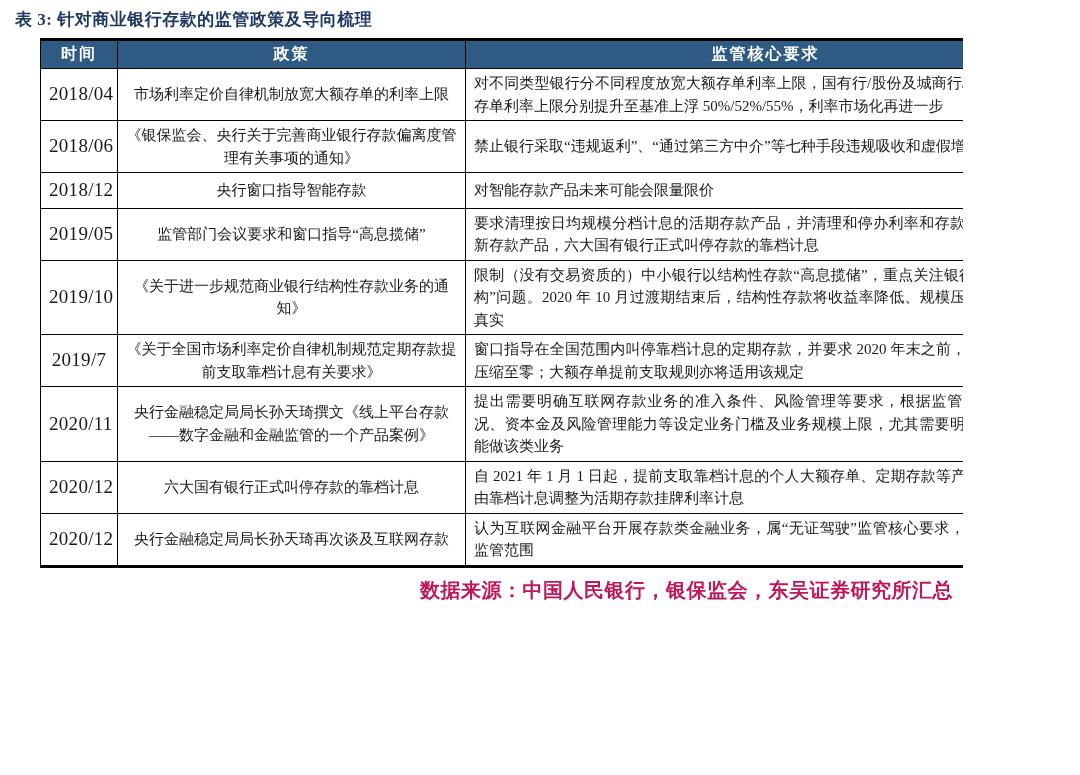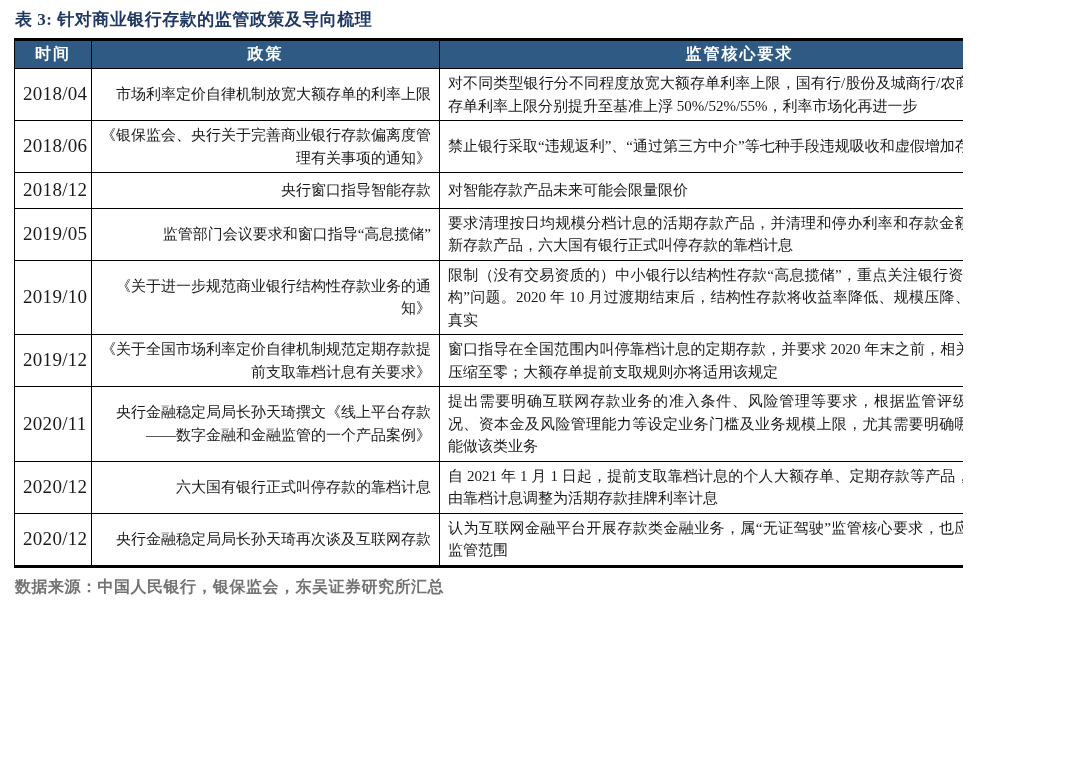--- a/index.html
+++ b/index.html
@@ -12,21 +12,21 @@
   html,body{width:1080px;background:#ffffff;font-family:"Liberation Serif","DejaVu Serif",serif;color:var(--text-color);}
   .page{width:963px;height:775px;background:#ffffff;overflow:hidden;}
   .title{
     padding:8px 10px 7px 15px;
     font-size:17px;
     font-weight:bold;
     color:var(--title-color);
     letter-spacing:0.5px;
   }
   table.policy-table{
-    margin-left:14px;
+    margin-left:40px;
     width:1025px;
     border-collapse:collapse;
     border-top:3.5px solid var(--border-color);
     border-bottom:3px solid var(--border-color);
     table-layout:fixed;
   }
   .policy-table col.c-date{width:77px;}
   .policy-table col.c-policy{width:348px;}
   .policy-table col.c-req{width:600px;}
   .policy-table th{
@@ -45,32 +45,33 @@
     line-height:1.5;
     padding:3px 8px;
     vertical-align:middle;
   }
   .policy-table td.date-cell{
     text-align:center;
     font-size:19px;
     letter-spacing:0.3px;
   }
   .policy-table td.policy-cell{
-    text-align:right;
+    text-align:center;
   }
   .policy-table td.req-cell{
     text-align:left;
     text-align:justify;
   }
   .source-note{
     padding:9px 10px 0 15px;
-    font-size:16px;
+    font-size:20px;
     font-weight:bold;
-    color:#737373;
+    color:#be185d;
     letter-spacing:0.5px;
+    text-align:right;
   }
 </style>
 </head>
 <body>
 
 <div class="page">
 
   <div class="title">表 3:  针对商业银行存款的监管政策及导向梳理</div>
 
   <table class="policy-table">
@@ -106,21 +107,21 @@
       <td class="date-cell">2019/05</td>
       <td class="policy-cell">监管部门会议要求和窗口指导“高息揽储”</td>
       <td class="req-cell">要求清理按日均规模分档计息的活期存款产品，并清理和停办利率和存款金额挂钩的创新存款产品，六大国有银行正式叫停存款的靠档计息</td>
     </tr>
         <tr>
       <td class="date-cell">2019/10</td>
       <td class="policy-cell">《关于进一步规范商业银行结构性存款业务的通知》</td>
       <td class="req-cell">限制（没有交易资质的）中小银行以结构性存款“高息揽储”，重点关注银行资质及“假结构”问题。2020 年 10 月过渡期结束后，结构性存款将收益率降低、规模压降、结构化更真实</td>
     </tr>
         <tr>
-      <td class="date-cell">2019/12</td>
+      <td class="date-cell">2019/7</td>
       <td class="policy-cell">《关于全国市场利率定价自律机制规范定期存款提前支取靠档计息有关要求》</td>
       <td class="req-cell">窗口指导在全国范围内叫停靠档计息的定期存款，并要求 2020 年末之前，相关存款产品压缩至零；大额存单提前支取规则亦将适用该规定</td>
     </tr>
         <tr>
       <td class="date-cell">2020/11</td>
       <td class="policy-cell">央行金融稳定局局长孙天琦撰文《线上平台存款——数字金融和金融监管的一个产品案例》</td>
       <td class="req-cell">提出需要明确互联网存款业务的准入条件、风险管理等要求，根据监管评级、经营情况、资本金及风险管理能力等设定业务门槛及业务规模上限，尤其需要明确哪类银行不能做该类业务</td>
     </tr>
         <tr>
       <td class="date-cell">2020/12</td>

